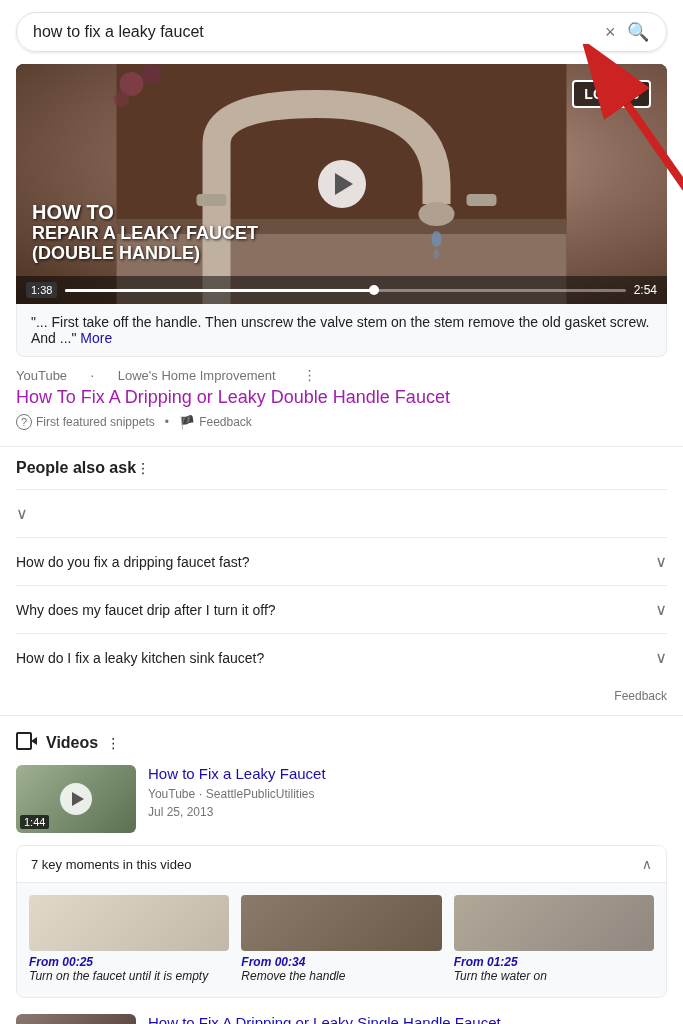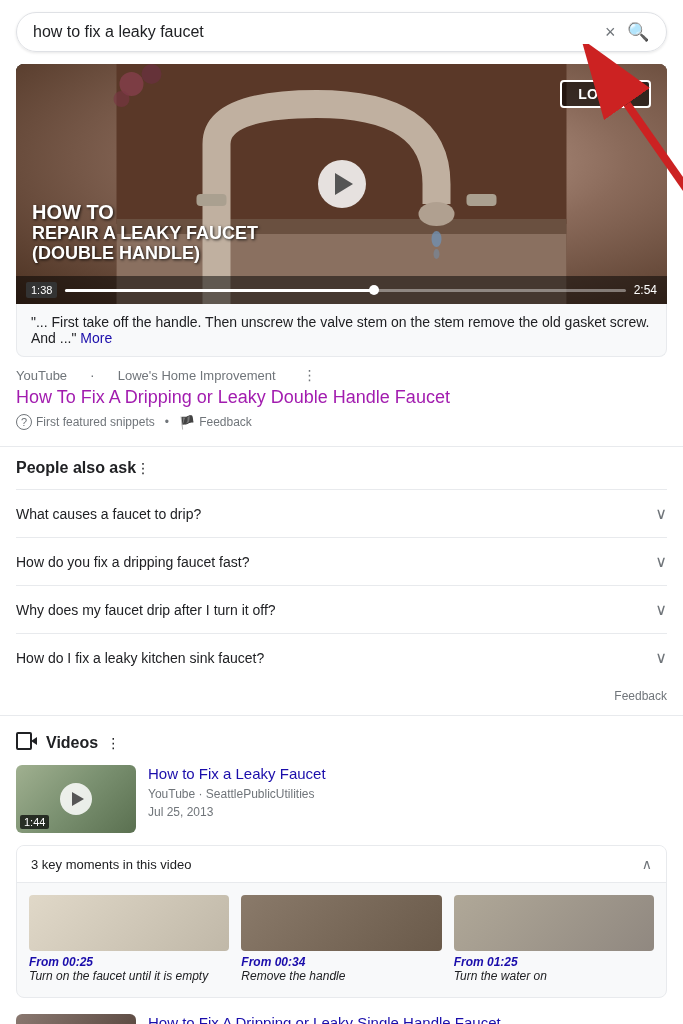--- a/index.html
+++ b/index.html
@@ -85,21 +85,21 @@
     }
     .lowes-badge {
       position: absolute;
       top: 16px;
       right: 16px;
       background: rgba(0,0,0,0.6);
       border: 2px solid #fff;
       color: #fff;
       font-size: 14px;
       font-weight: bold;
-      padding: 4px 16px;
+      padding: 4px 10px;
       border-radius: 4px;
     }
     .play-button {
       position: absolute;
       top: 50%;
       left: 50%;
       transform: translate(-50%, -50%);
       width: 48px;
       height: 48px;
       background: rgba(255,255,255,0.85);
@@ -532,21 +532,20 @@
     </span>
   </div>
 
   <div class="paa-section">
     <div class="paa-header">
       <span class="paa-title">People also ask</span>
       <span>⋮</span>
     </div>
 
     <div class="paa-item">
-      <span class="paa-item-text">What causes a faucet to drip?</span>
       <span class="paa-chevron">∨</span>
     </div>
     <div class="paa-item">
       <span class="paa-item-text">How do you fix a dripping faucet fast?</span>
       <span class="paa-chevron">∨</span>
     </div>
     <div class="paa-item">
       <span class="paa-item-text">Why does my faucet drip after I turn it off?</span>
       <span class="paa-chevron">∨</span>
     </div>
@@ -579,21 +578,21 @@
         <a class="video-result-title">How to Fix a Leaky Faucet</a>
         <div class="video-meta">
           <span>YouTube · SeattlePublicUtilities</span><br>
           <span>Jul 25, 2013</span>
         </div>
       </div>
     </div>
 
     <div class="key-moments-container">
       <div class="key-moments-header">
-        <span class="key-moments-title">3 key moments in this video</span>
+        <span class="key-moments-title">7 key moments in this video</span>
         <span class="key-moments-chevron">∧</span>
       </div>
       <div class="key-moments-grid">
         <div class="key-moment-item">
           <div class="key-moment-thumb thumb-km-1"></div>
           <div class="key-moment-from">From 00:25</div>
           <div class="key-moment-desc">Turn on the faucet until it is empty</div>
         </div>
         <div class="key-moment-item">
           <div class="key-moment-thumb thumb-km-2"></div>

